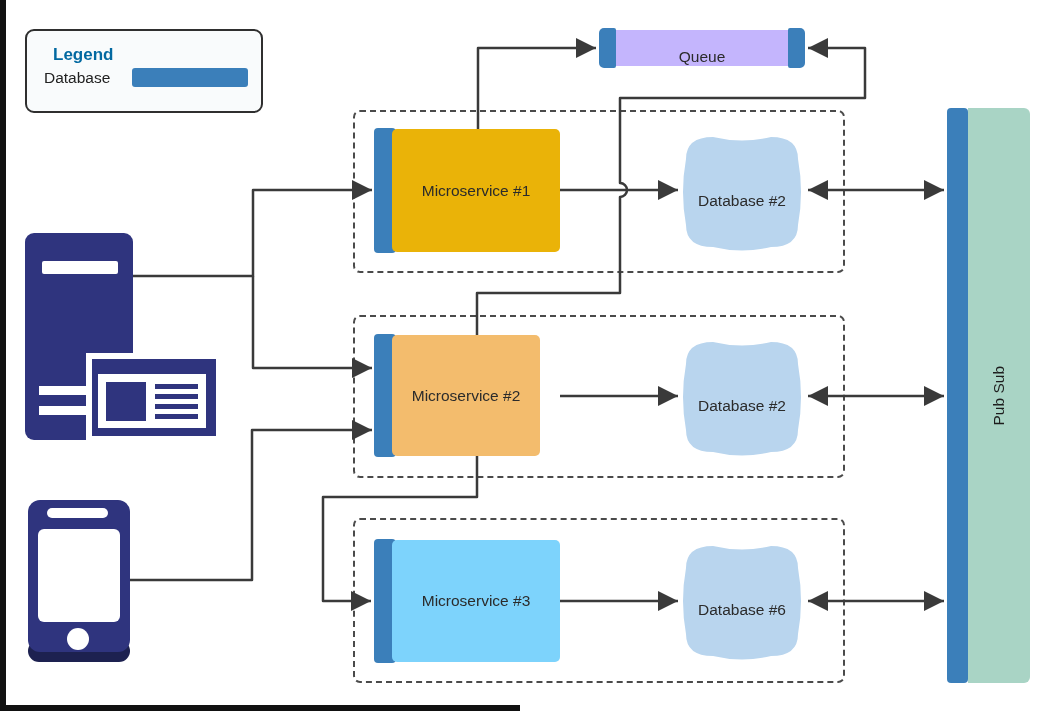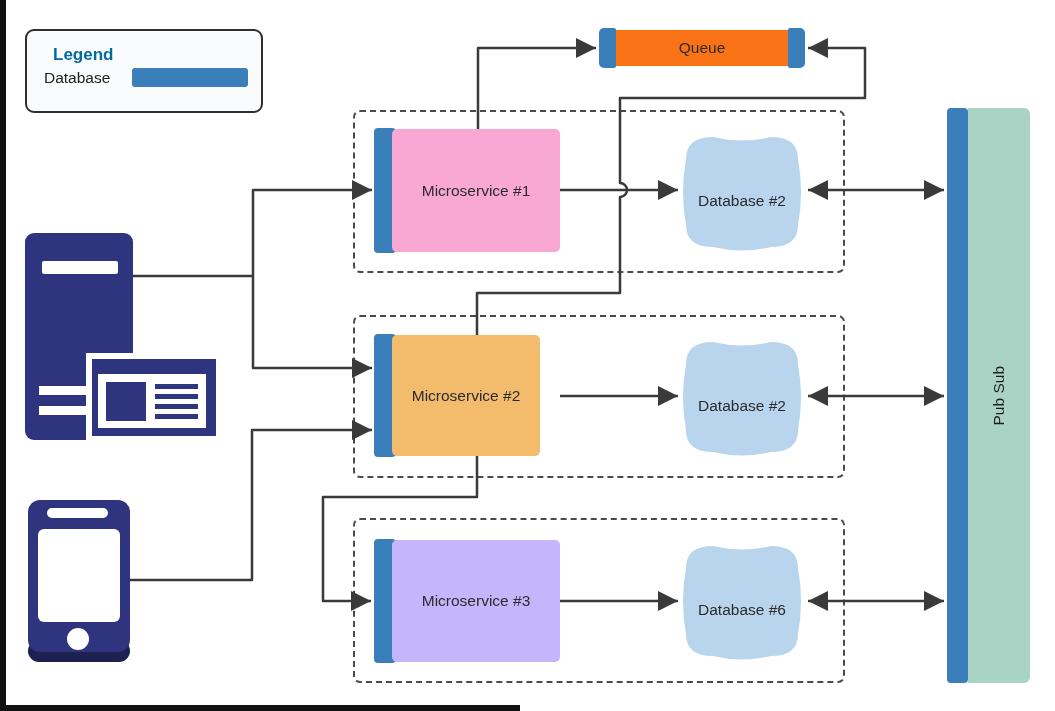--- a/index.html
+++ b/index.html
@@ -17,35 +17,35 @@
   .legend-title{position:absolute;left:14px;top:14px;font-size:17px;font-weight:bold;color:#0369a1;margin-left:12px;}
   .legend-label{position:absolute;left:17px;top:38px;font-size:15.5px;color:#222;}
   .legend-swatch{position:absolute;left:105px;top:37px;width:116px;height:19px;
                  background:#3b7fba;border-radius:3px;}
 
   
   .queue{left:599px;top:28px;width:206px;height:40px;}
   .q-cap{position:absolute;top:0;width:17px;height:40px;background:#3b7fba;}
   .q-cap.l{left:0;border-radius:5px 2px 2px 5px;}
   .q-cap.r{right:0;border-radius:2px 5px 5px 2px;}
-  .q-body{position:absolute;left:17px;top:2px;width:172px;height:36px;background:#f97316;
-          display:flex;align-items:center;justify-content:center;font-size:15.5px;}
+  .q-body{position:absolute;left:17px;top:2px;width:172px;height:36px;background:#c4b5fd;
+          display:flex;align-items:flex-end;justify-content:center;font-size:15.5px;}
 
   
   .group{border:2px dashed #4a4a4a;border-radius:7px;box-sizing:border-box;background:transparent;}
   .g1{left:353px;top:110px;width:492px;height:163px;}
   .g2{left:353px;top:315px;width:492px;height:163px;}
   .g3{left:353px;top:518px;width:492px;height:165px;}
 
   
   .iface{width:22px;background:#3b7fba;border-radius:4px;}
   .svc{border-radius:5px;display:flex;align-items:center;justify-content:center;font-size:15.5px;}
-  .svc1{background:#f9a8d4;}
+  .svc1{background:#eab308;}
   .svc2{background:#f3bc6d;}
-  .svc3{background:#c4b5fd;}
+  .svc3{background:#7dd3fc;}
 
   
   .db{width:122px;height:122px;}
   .db svg{position:absolute;left:0;top:0;}
   .db-label{position:absolute;left:0;top:57%;width:100%;transform:translateY(-50%);
             text-align:center;font-size:15.5px;}
 
   
   .ps-bar{left:947px;top:108px;width:21px;height:575px;background:#3b7fba;border-radius:4px;}
   .ps-body{left:968px;top:108px;width:62px;height:575px;background:#a9d4c5;

